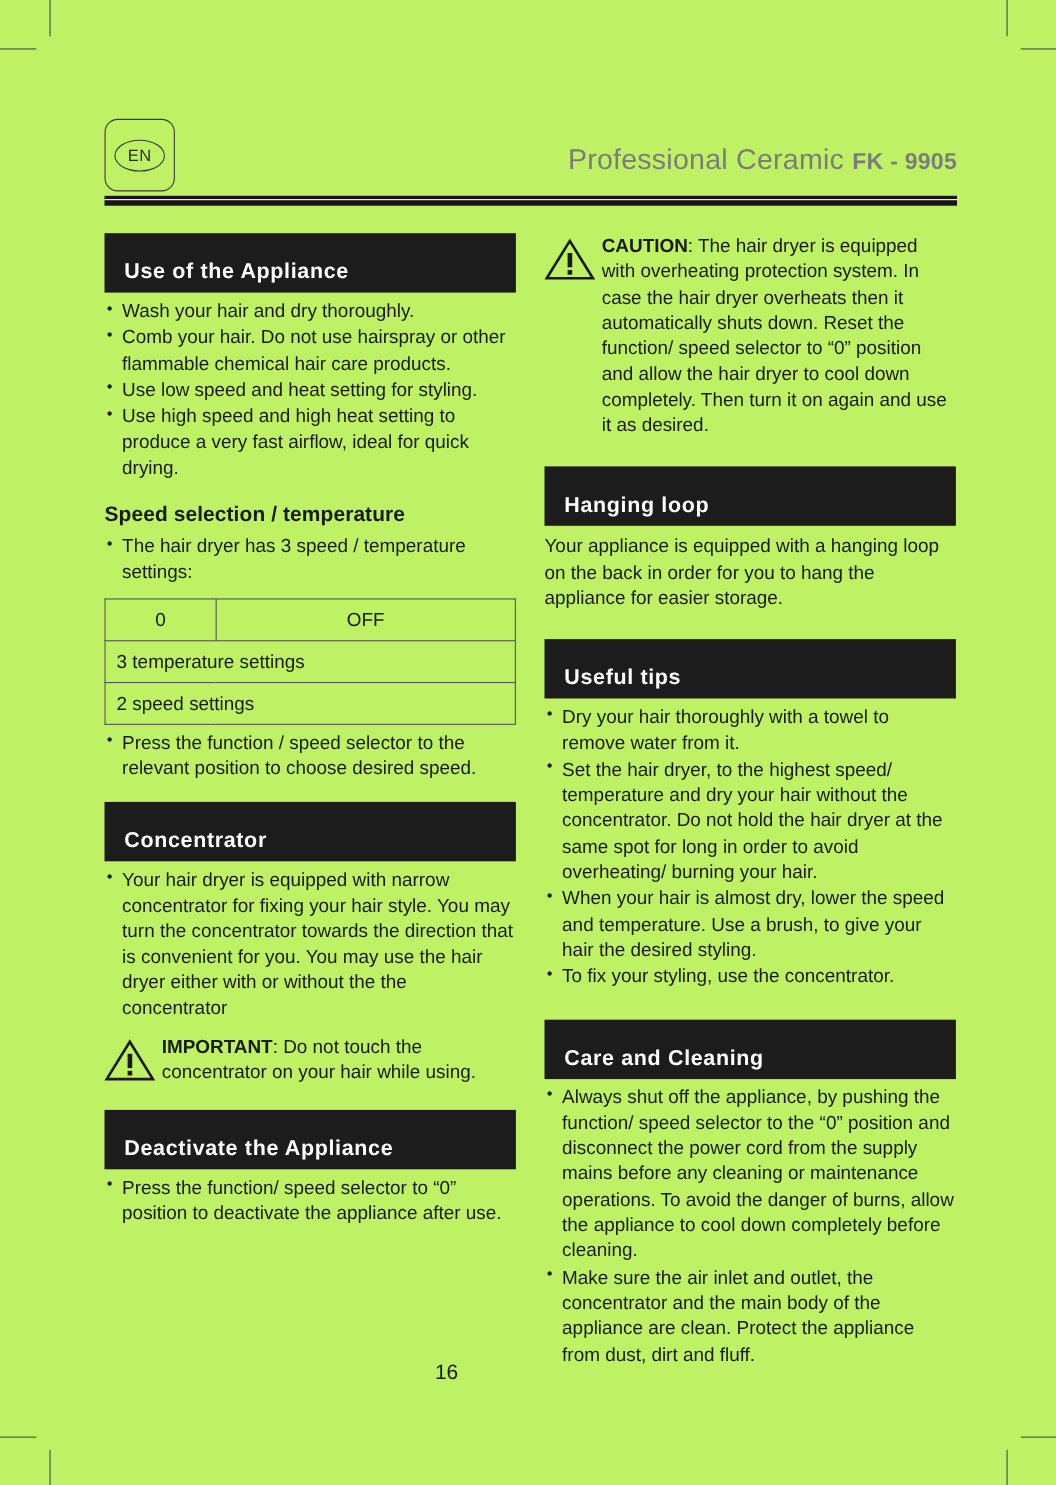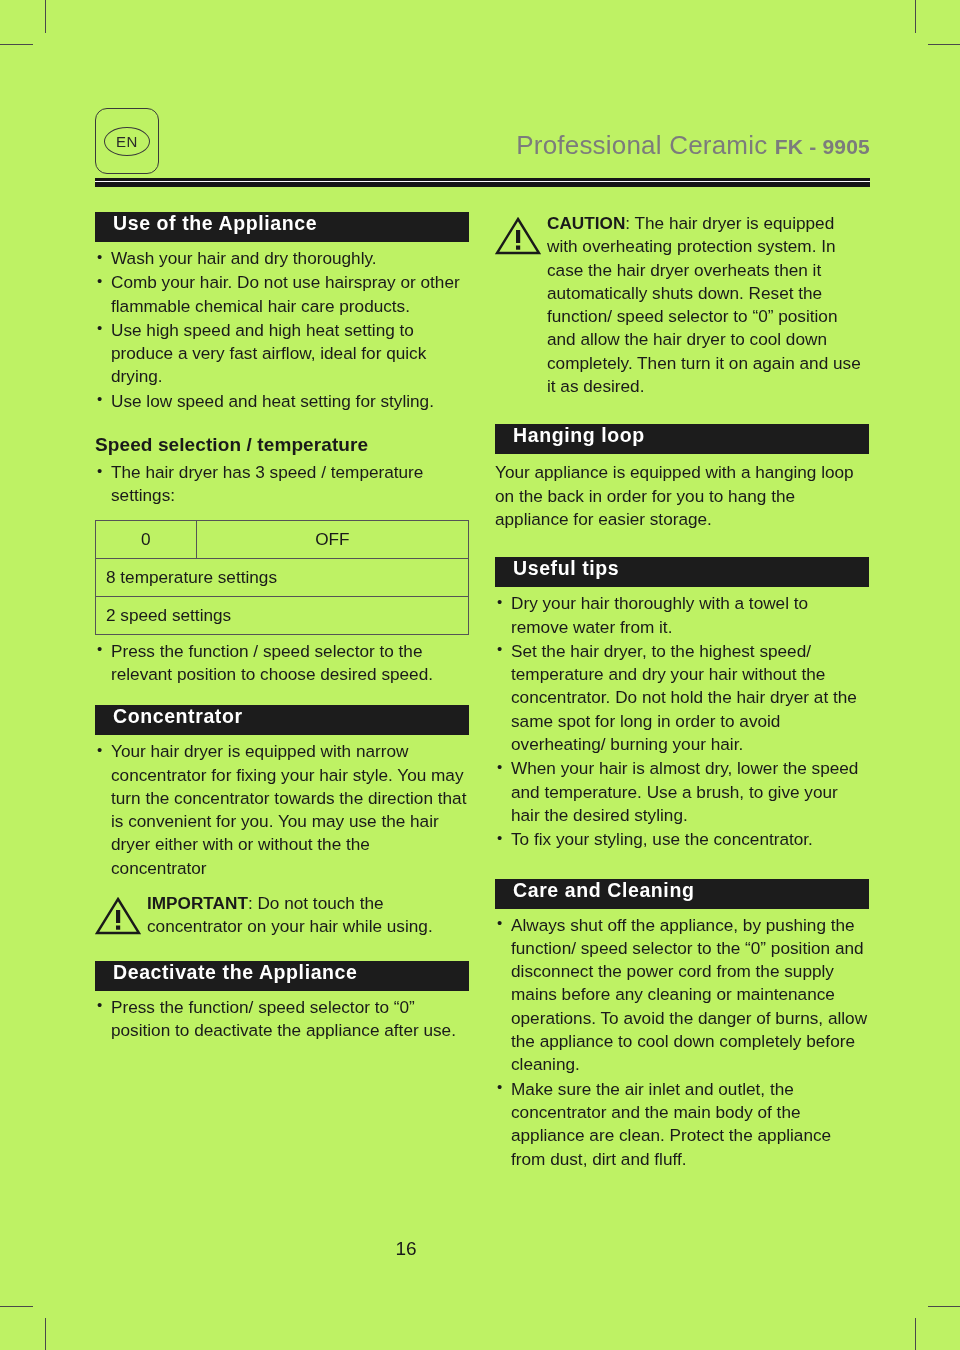--- a/index.html
+++ b/index.html
@@ -106,21 +106,21 @@
   .col-left  { left: 95px; }
   .col-right { left: 495px; }
 
   
   .banner {
     background: #1c1c1c;
     color: #ffffff;
     font-size: 19.5px;
     font-weight: bold;
     letter-spacing: 0.6px;
-    padding: 0 0 7px 18px;
+    padding: 24px 0 7px 18px;
     box-sizing: border-box;
   }
 
   
   .para {
     font-size: 17.2px;
     line-height: 1.355;
     color: #1a1a1a;
     margin: 7px 0 0 0;
   }
@@ -227,37 +227,37 @@
   </div>
   <div class="head-rule-outer"></div>
   <div class="head-rule-inner"></div>
 
   <div class="col col-left">
 
     <div class="banner">Use of the Appliance</div>
     <ul class="bullets">
       <li>Wash your hair and dry thoroughly.</li>
       <li>Comb your hair. Do not use hairspray or other flammable chemical hair care products.</li>
+      <li>Use low speed and heat setting for styling.</li>
       <li>Use high speed and high heat setting to produce a very fast airflow, ideal for quick drying.</li>
-      <li>Use low speed and heat setting for styling.</li>
     </ul>
 
     <div class="subhead">Speed selection / temperature</div>
     <ul class="bullets">
       <li>The hair dryer has 3 speed / temperature settings:</li>
     </ul>
 
     <table class="settings">
       <tbody>
           <tr>
         <td class="cell-center">0</td>
         <td class="cell-off">OFF</td>
       </tr>
       <tr>
-        <td class="cell-left" colspan="2">8 temperature settings</td>
+        <td class="cell-left" colspan="2">3 temperature settings</td>
       </tr>
       <tr>
         <td class="cell-left" colspan="2">2 speed settings</td>
       </tr>
     </tbody>
       </table>
 
     <ul class="bullets">
       <li>Press the function / speed selector to the relevant position to choose desired speed.</li>
     </ul>

